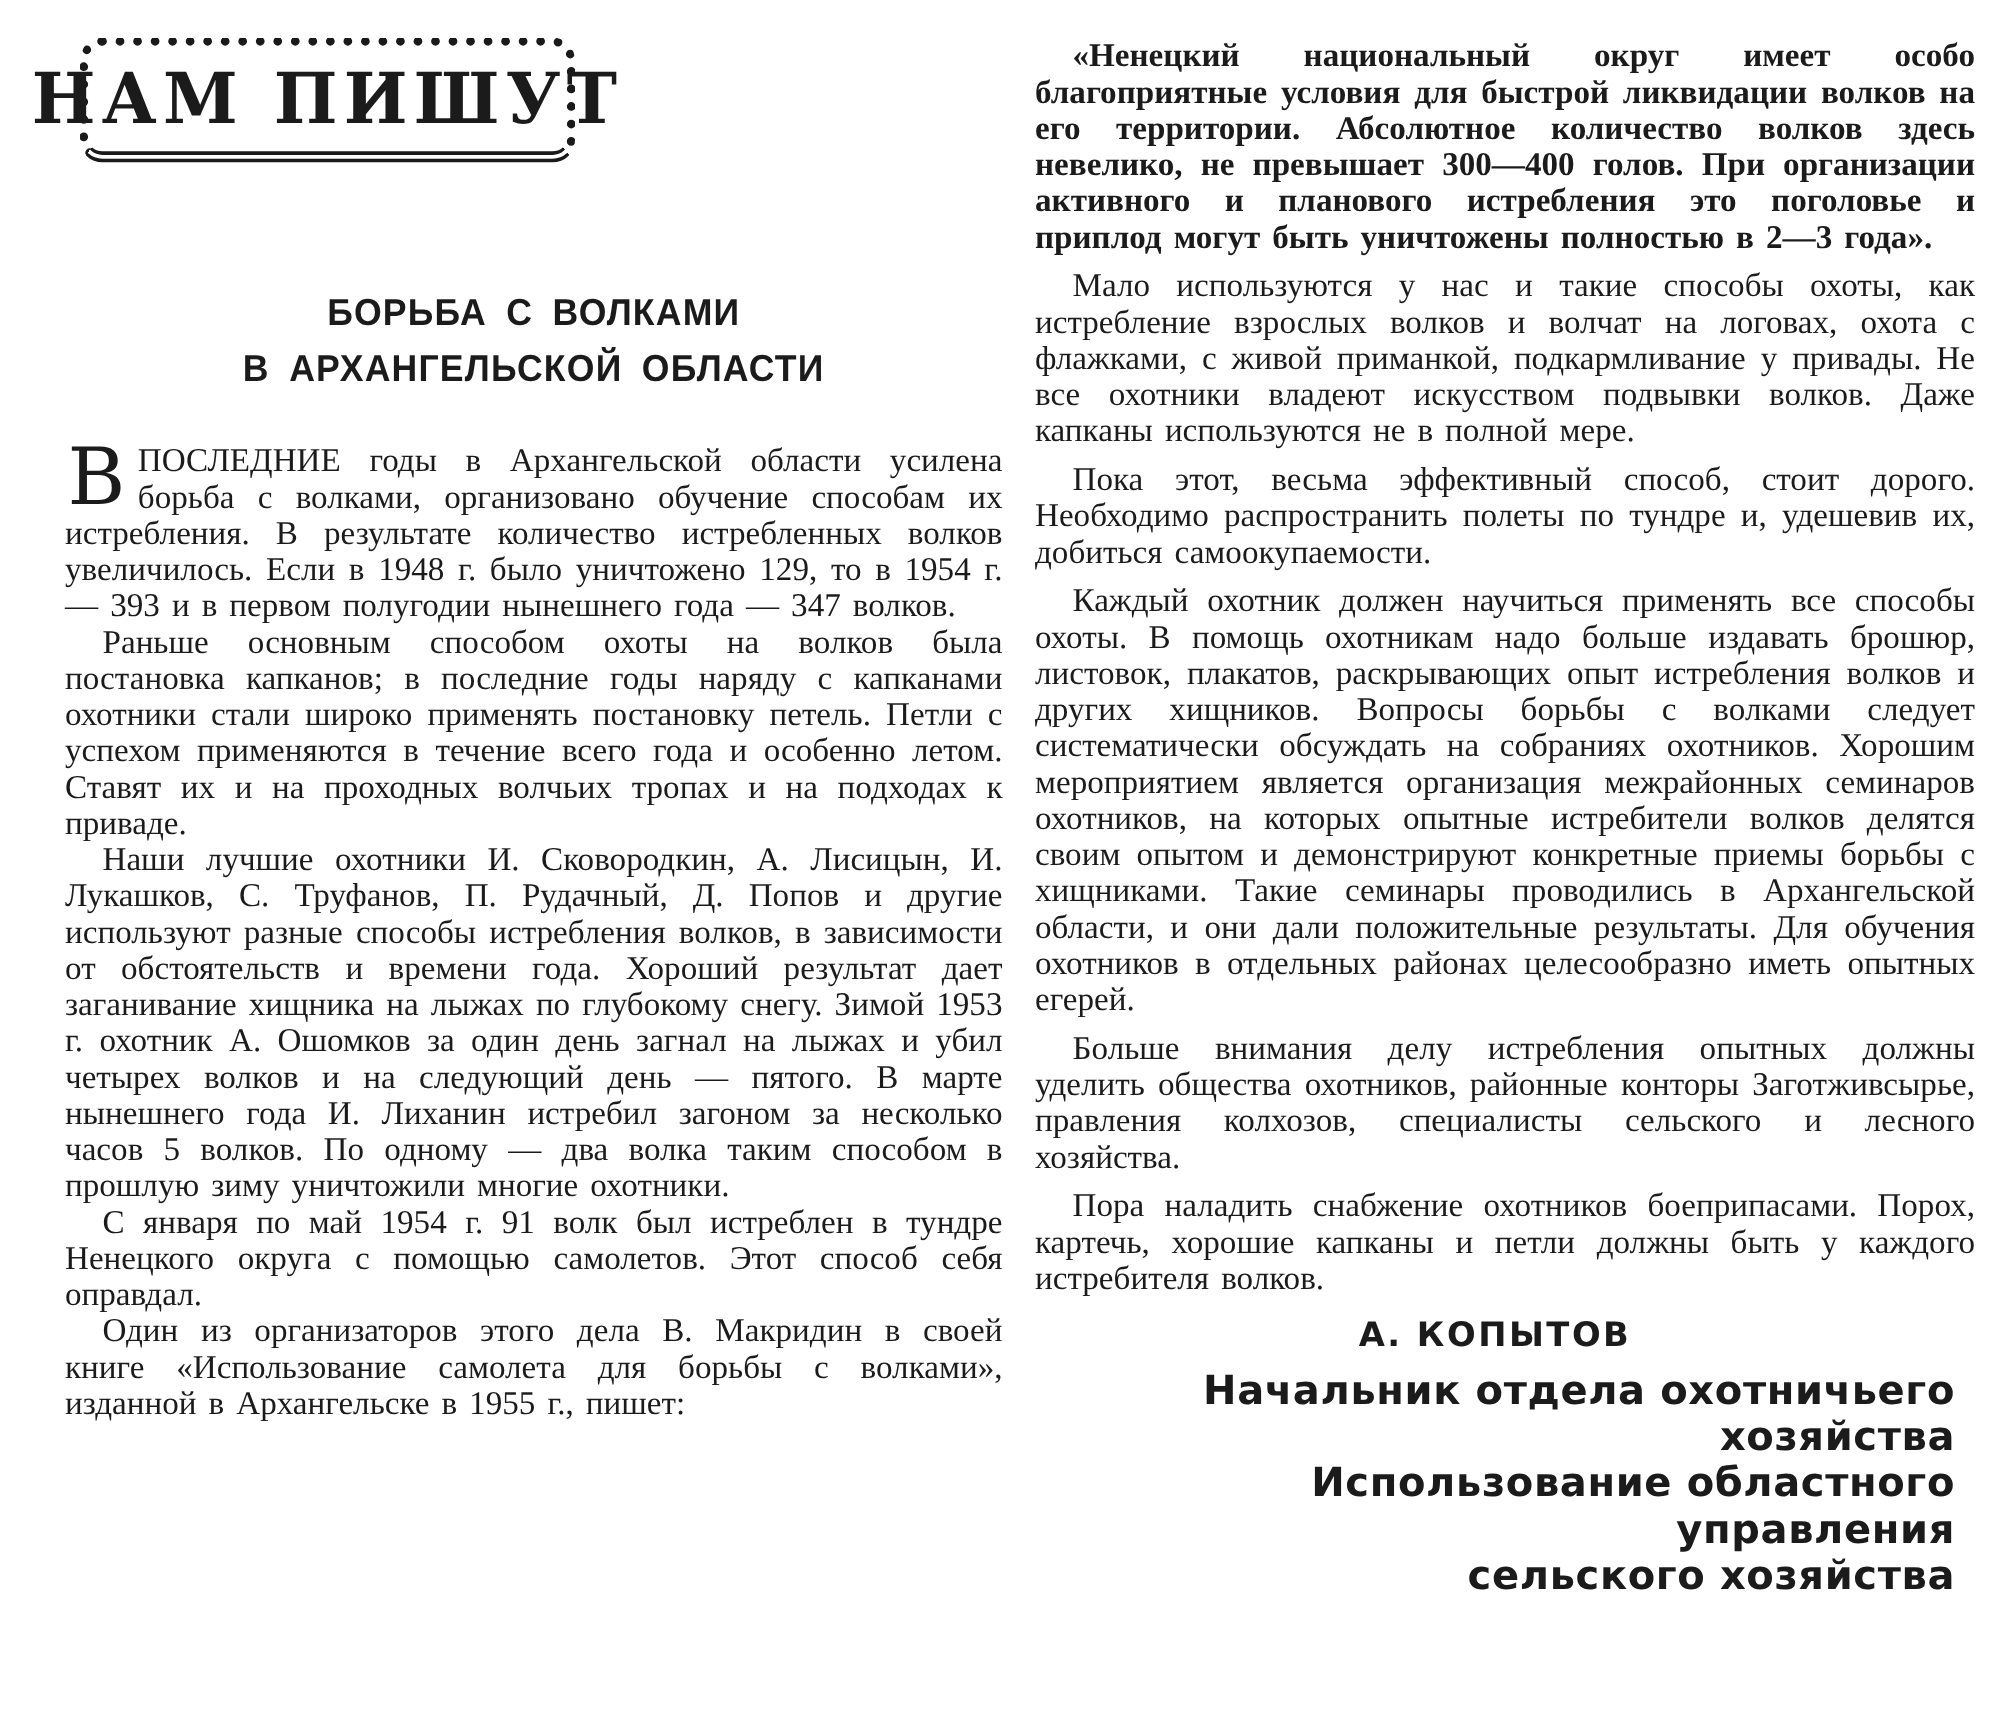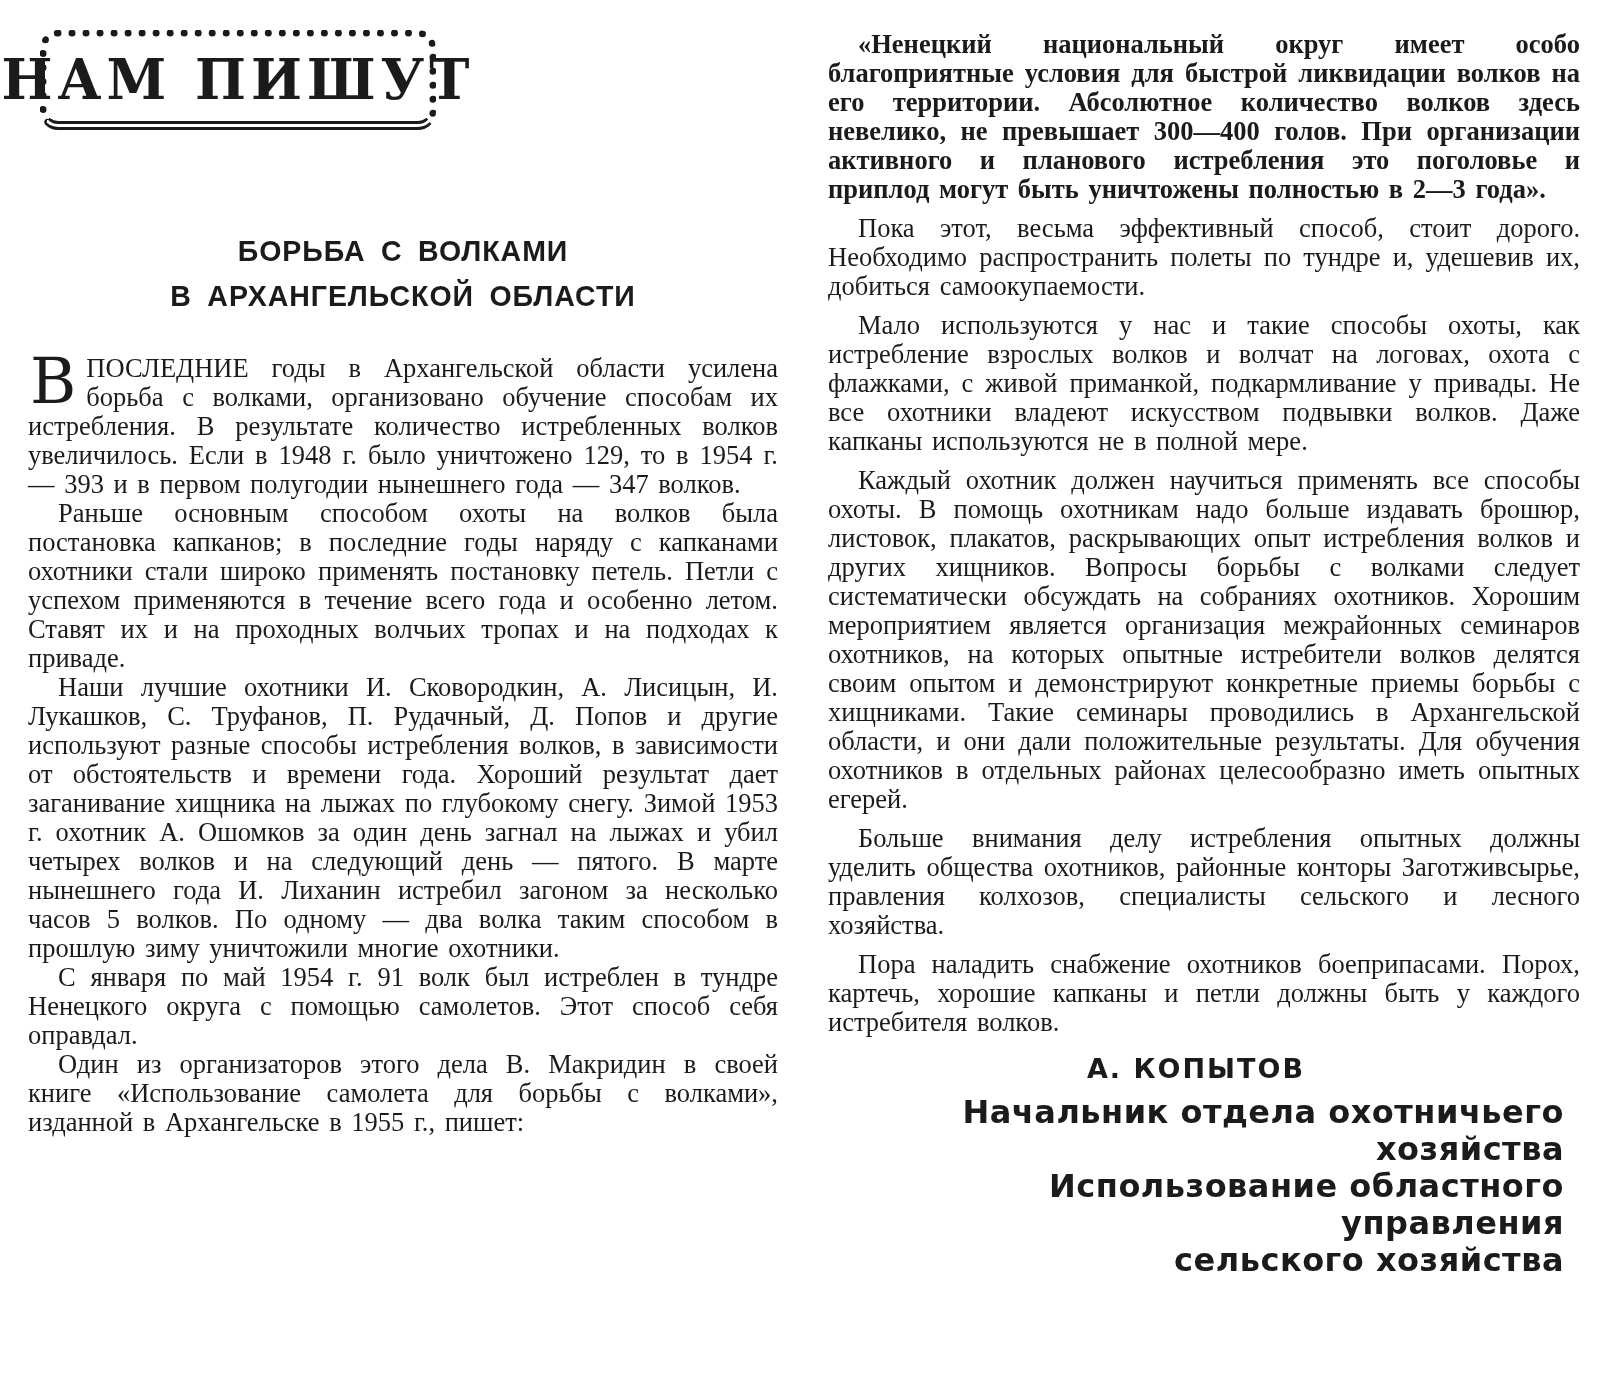--- a/index.html
+++ b/index.html
@@ -12,21 +12,21 @@
     width: 1597px;
     height: 1375px;
     background: #ffffff;
     color: #1b1b1b;
     overflow: hidden;
   }
   .col {
     position: absolute;
     top: 30px;
   }
-  .col-left  { left: 28px;  width: 750px; }
+  .col-left  { left: 52px;  width: 750px; }
   .col-right { left: 828px; width: 752px; }
 
   
   .masthead-box {
     box-sizing: border-box;
     margin-left: 12px;
     width: 396px;
     height: 100px;
     border: 7px dotted #1a1a1a;
     border-bottom: 9px double #1a1a1a;
@@ -127,23 +127,23 @@
     <p class="body-p">С января по май 1954 г. 91 волк был истреблен в тундре Ненецкого округа с помощью самолетов. Этот способ себя оправдал.</p>
 
     <p class="body-p">Один из организаторов этого дела В. Макридин в своей книге «Использование самолета для борьбы с волками», изданной в Архангельске в 1955 г., пишет:</p>
 
   </div>
 
   <div class="col col-right">
 
     <p class="body-p">«Ненецкий национальный округ имеет особо благоприятные условия для быстрой ликвидации волков на его территории. Абсолютное количество волков здесь невелико, не превышает 300—400 голов. При организации активного и планового истребления это поголовье и приплод могут быть уничтожены полностью в 2—3 года».</p>
 
+    <p class="body-p">Мало используются у нас и такие способы охоты, как истребление взрослых волков и волчат на логовах, охота с флажками, с живой приманкой, подкармливание у привады. Не все охотники владеют искусством подвывки волков. Даже капканы используются не в полной мере.</p>
+
     <p class="body-p">Пока этот, весьма эффективный способ, стоит дорого. Необходимо распространить полеты по тундре и, удешевив их, добиться самоокупаемости.</p>
-
-    <p class="body-p">Мало используются у нас и такие способы охоты, как истребление взрослых волков и волчат на логовах, охота с флажками, с живой приманкой, подкармливание у привады. Не все охотники владеют искусством подвывки волков. Даже капканы используются не в полной мере.</p>
 
     <p class="body-p">Каждый охотник должен научиться применять все способы охоты. В помощь охотникам надо больше издавать брошюр, листовок, плакатов, раскрывающих опыт истребления волков и других хищников. Вопросы борьбы с волками следует систематически обсуждать на собраниях охотников. Хорошим мероприятием является организация межрайонных семинаров охотников, на которых опытные истребители волков делятся своим опытом и демонстрируют конкретные приемы борьбы с хищниками. Такие семинары проводились в Архангельской области, и они дали положительные результаты. Для обучения охотников в отдельных районах целесообразно иметь опытных егерей.</p>
 
     <p class="body-p">Больше внимания делу истребления опытных должны уделить общества охотников, районные конторы Заготживсырье, правления колхозов, специалисты сельского и лесного хозяйства.</p>
 
     <p class="body-p">Пора наладить снабжение охотников боеприпасами. Порох, картечь, хорошие капканы и петли должны быть у каждого истребителя волков.</p>
 
     <div class="sig-name">А. КОПЫТОВ</div>
 
     <div class="sig-title">

